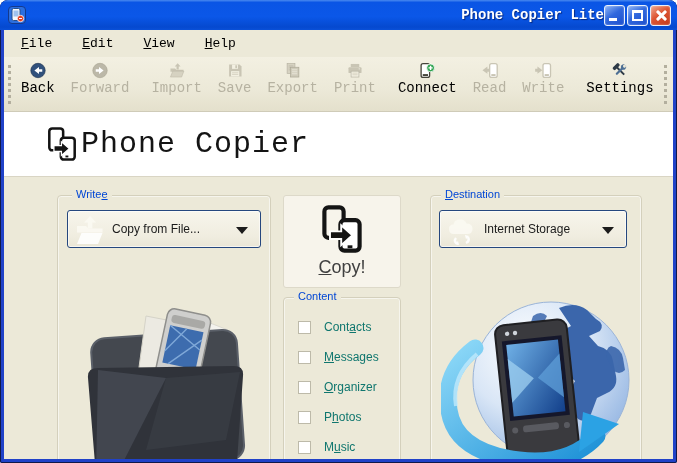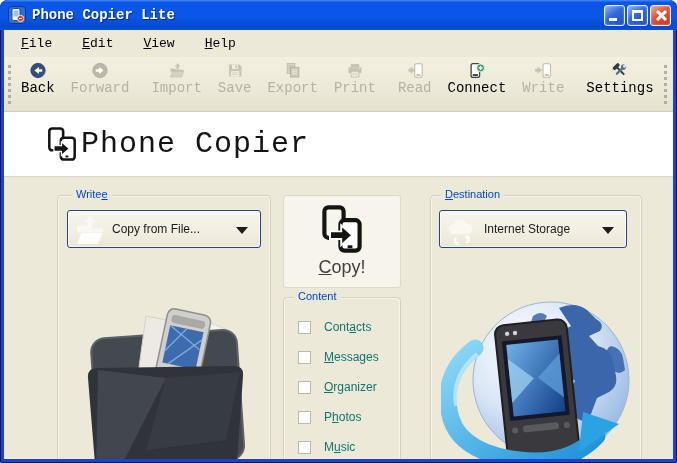--- a/index.html
+++ b/index.html
@@ -8,21 +8,21 @@
   .window {
     position: relative; width: 677px; height: 463px;
     background: #2042c8; border-radius: 8px 8px 2px 2px; overflow: hidden;
     box-shadow: inset 0 0 0 1px #10194a;
   }
 
   
   .titlebar {
     position: absolute; top: 0; left: 0; right: 0; height: 30px;
     background: linear-gradient(180deg, #4a8af0 0%, #0a55e5 8%, #0b57e8 55%, #0549cf 90%, #0a50d8 100%);
-    display: flex; align-items: center; padding: 0 6px 0 8px;
+    display: flex; align-items: center; padding: 0 6px 0 8px; text-align: right;
   }
   .app-icon { width: 18px; height: 18px; margin-right: 6px; flex: 0 0 auto; }
   .title-text {
     color: #fff; font-family: "Liberation Mono", monospace; font-weight: bold;
     font-size: 14px; letter-spacing: 0px; text-shadow: 1px 1px 1px rgba(0,10,60,.6);
     flex: 1 1 auto; white-space: nowrap;
   }
   .tb-controls { display: flex; gap: 2px; }
   .tb-btn {
     width: 21px; height: 21px; border-radius: 3px; border: 1px solid #e8f0fc;
@@ -225,37 +225,37 @@
           <rect x="3" y="8" width="20" height="9" rx="1.5" fill="#c9c5b4"></rect>
           <circle cx="19.5" cy="10.5" r="1" fill="#f0ede0"></circle>
           <rect x="7" y="14" width="12" height="9" fill="#f3f0e2" stroke="#b5b1a0"></rect>
           <path d="M9 17h8 M9 19.5h8" stroke="#c9c5b4" stroke-width="1"></path>
         </svg>
         <span>Print</span>
       </div>
 
       <div class="tsep"></div>
 
-      <div class="tool-btn disabled">
-        <svg class="ticon" viewBox="0 0 26 26">
-          <rect x="12.5" y="2.5" width="11.5" height="21" rx="3" fill="#fff" stroke="#c9c5b4" stroke-width="2"></rect>
-          <rect x="15" y="18.5" width="6.5" height="3" fill="#c9c5b4"></rect>
-          <path d="M1.5 12.5 L9 7 v3.2 h3.5 v4.6 H9 V18 Z" fill="#c9c5b4"></path>
-        </svg>
-        <span>Read</span>
-      </div>
-
       <div class="tool-btn">
         <svg class="ticon" viewBox="0 0 26 26">
           <rect x="4" y="2.5" width="13" height="21" rx="3" fill="#fff" stroke="#45443a" stroke-width="2"></rect>
           <rect x="6.5" y="18.5" width="8" height="3" fill="#45443a"></rect>
           <circle cx="18.5" cy="9" r="6" fill="#2fa34f" stroke="#fff" stroke-width="1.2"></circle>
           <path d="M18.5 5.8 v6.4 M15.3 9 h6.4" stroke="#fff" stroke-width="2.2"></path>
         </svg>
         <span>Connect</span>
+      </div>
+
+      <div class="tool-btn disabled">
+        <svg class="ticon" viewBox="0 0 26 26">
+          <rect x="12.5" y="2.5" width="11.5" height="21" rx="3" fill="#fff" stroke="#c9c5b4" stroke-width="2"></rect>
+          <rect x="15" y="18.5" width="6.5" height="3" fill="#c9c5b4"></rect>
+          <path d="M1.5 12.5 L9 7 v3.2 h3.5 v4.6 H9 V18 Z" fill="#c9c5b4"></path>
+        </svg>
+        <span>Read</span>
       </div>
 
       <div class="tool-btn disabled">
         <svg class="ticon" viewBox="0 0 26 26">
           <rect x="13" y="2.5" width="11.5" height="21" rx="3" fill="#fff" stroke="#c9c5b4" stroke-width="2"></rect>
           <rect x="15.5" y="18.5" width="6.5" height="3" fill="#c9c5b4"></rect>
           <path d="M12 12.5 L4.5 7 v3.2 H1 v4.6 h3.5 V18 Z" fill="#c9c5b4"></path>
         </svg>
         <span>Write</span>
       </div>

